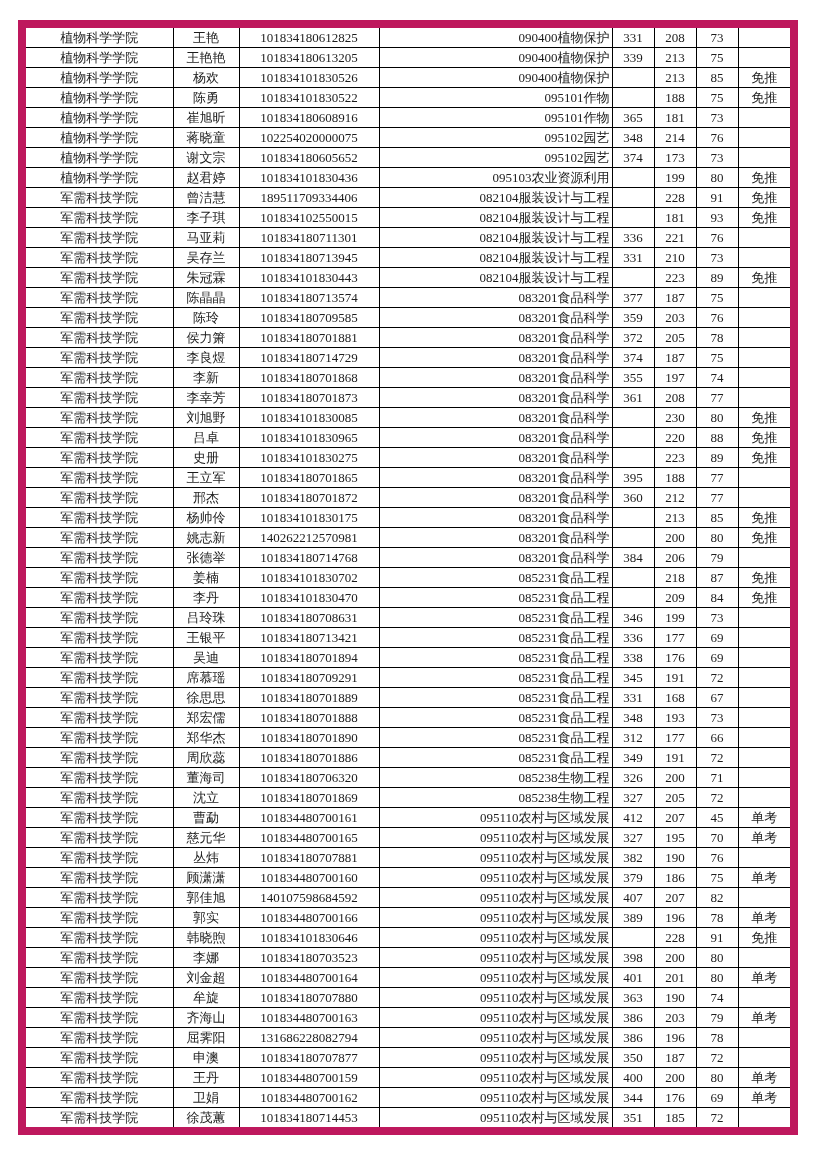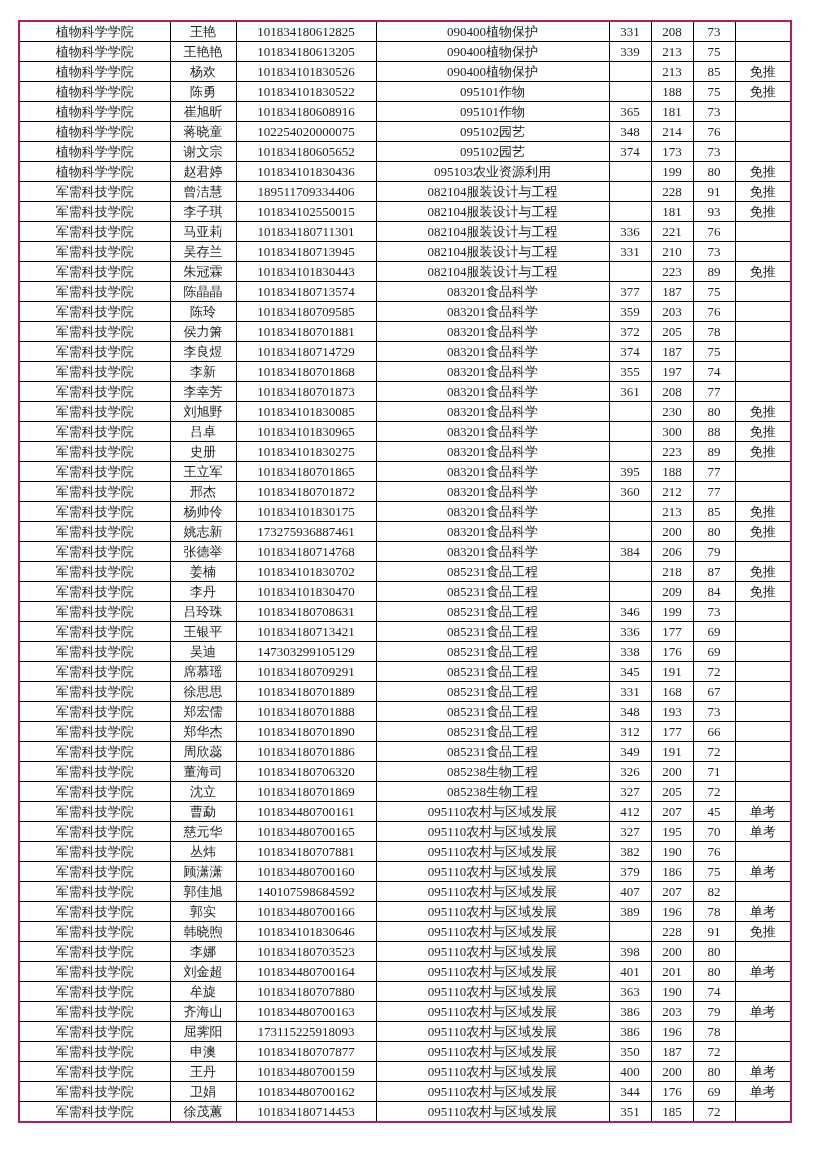--- a/index.html
+++ b/index.html
@@ -16,34 +16,34 @@
     font-family: "Liberation Serif", "DejaVu Serif", serif;
     color: #1c1c1c;
   }
   table.admission-table {
     position: absolute;
     left: 18px;
     top: 20px;
     width: 772px;
     table-layout: fixed;
     border-collapse: collapse;
-    border: 2px solid #be185d;
+    border: 8px solid #be185d;
   }
   table.admission-table td {
     border: 1px solid #000000;
     height: 19px;
     font-size: 13px;
     line-height: 19px;
     padding: 0 2px;
     overflow: hidden;
     white-space: nowrap;
     box-sizing: border-box;
   }
   .c-center { text-align: center; }
-  .c-left   { text-align: center; }
+  .c-left   { text-align: right; }
   col.w-college { width: 151px; }
   col.w-name    { width: 66px; }
   col.w-id      { width: 140px; }
   col.w-program { width: 233px; }
   col.w-s1      { width: 42px; }
   col.w-s2      { width: 42px; }
   col.w-s3      { width: 42px; }
   col.w-remark  { width: 56px; }
 </style>
 </head>
@@ -261,21 +261,21 @@
           <td class="c-center">230</td>
           <td class="c-center">80</td>
           <td class="c-center">免推</td>
         </tr>
         <tr>
           <td class="c-center">军需科技学院</td>
           <td class="c-center">吕卓</td>
           <td class="c-center">101834101830965</td>
           <td class="c-left">083201食品科学</td>
           <td class="c-center"></td>
-          <td class="c-center">300</td>
+          <td class="c-center">220</td>
           <td class="c-center">88</td>
           <td class="c-center">免推</td>
         </tr>
         <tr>
           <td class="c-center">军需科技学院</td>
           <td class="c-center">史册</td>
           <td class="c-center">101834101830275</td>
           <td class="c-left">083201食品科学</td>
           <td class="c-center"></td>
           <td class="c-center">223</td>
@@ -308,21 +308,21 @@
           <td class="c-center">101834101830175</td>
           <td class="c-left">083201食品科学</td>
           <td class="c-center"></td>
           <td class="c-center">213</td>
           <td class="c-center">85</td>
           <td class="c-center">免推</td>
         </tr>
         <tr>
           <td class="c-center">军需科技学院</td>
           <td class="c-center">姚志新</td>
-          <td class="c-center">173275936887461</td>
+          <td class="c-center">140262212570981</td>
           <td class="c-left">083201食品科学</td>
           <td class="c-center"></td>
           <td class="c-center">200</td>
           <td class="c-center">80</td>
           <td class="c-center">免推</td>
         </tr>
         <tr>
           <td class="c-center">军需科技学院</td>
           <td class="c-center">张德举</td>
           <td class="c-center">101834180714768</td>
@@ -368,21 +368,21 @@
           <td class="c-center">101834180713421</td>
           <td class="c-left">085231食品工程</td>
           <td class="c-center">336</td>
           <td class="c-center">177</td>
           <td class="c-center">69</td>
           <td class="c-center"></td>
         </tr>
         <tr>
           <td class="c-center">军需科技学院</td>
           <td class="c-center">吴迪</td>
-          <td class="c-center">147303299105129</td>
+          <td class="c-center">101834180701894</td>
           <td class="c-left">085231食品工程</td>
           <td class="c-center">338</td>
           <td class="c-center">176</td>
           <td class="c-center">69</td>
           <td class="c-center"></td>
         </tr>
         <tr>
           <td class="c-center">军需科技学院</td>
           <td class="c-center">席慕瑶</td>
           <td class="c-center">101834180709291</td>
@@ -558,21 +558,21 @@
           <td class="c-center">101834480700163</td>
           <td class="c-left">095110农村与区域发展</td>
           <td class="c-center">386</td>
           <td class="c-center">203</td>
           <td class="c-center">79</td>
           <td class="c-center">单考</td>
         </tr>
         <tr>
           <td class="c-center">军需科技学院</td>
           <td class="c-center">屈霁阳</td>
-          <td class="c-center">173115225918093</td>
+          <td class="c-center">131686228082794</td>
           <td class="c-left">095110农村与区域发展</td>
           <td class="c-center">386</td>
           <td class="c-center">196</td>
           <td class="c-center">78</td>
           <td class="c-center"></td>
         </tr>
         <tr>
           <td class="c-center">军需科技学院</td>
           <td class="c-center">申澳</td>
           <td class="c-center">101834180707877</td>

